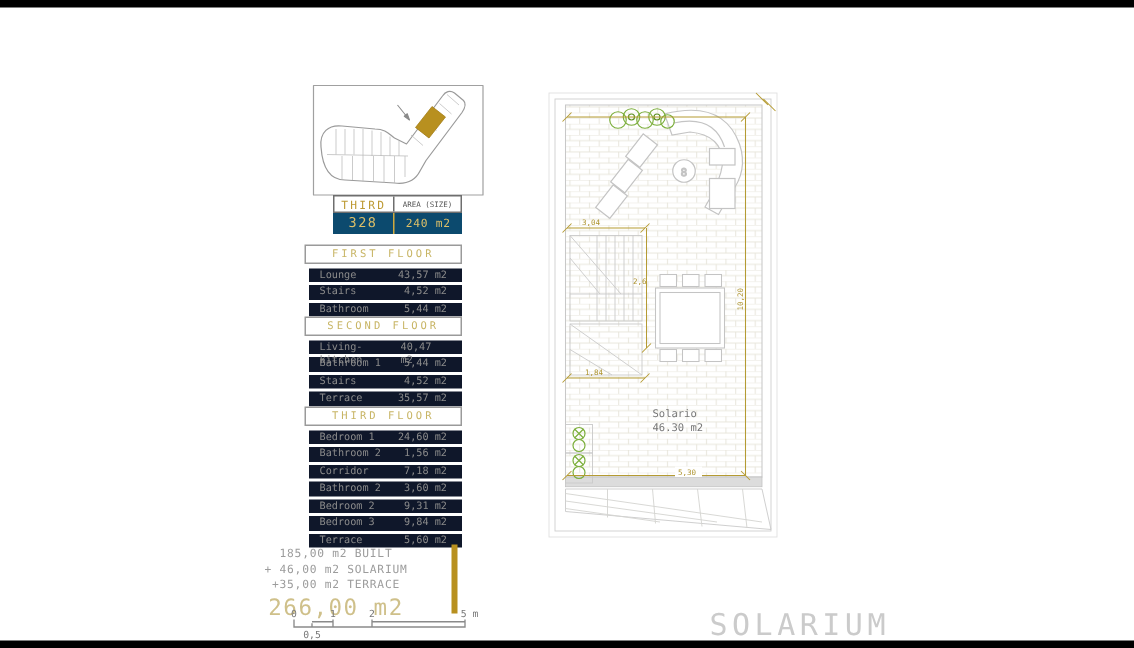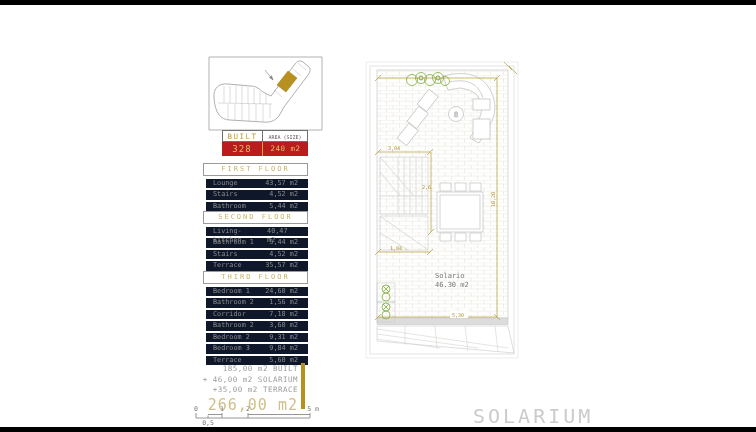--- a/index.html
+++ b/index.html
@@ -6,33 +6,33 @@
   #stage{position:relative;width:756px;height:432px;background:#ffffff;overflow:hidden;
          font-family:"DejaVu Sans Mono","Liberation Mono",monospace;}
   .abs{position:absolute;}
   .bar-black{left:0;width:756px;height:5px;background:#000;}
   
   .plot-table{left:222px;top:130px;width:86px;}
   .plot-head{display:flex;border:1px solid #6e6e6e;height:12px;background:#fff;box-sizing:border-box;}
   .plot-head .c1{width:39px;border-right:1px solid #6e6e6e;color:#bd9a33;font-size:7.5px;
                  letter-spacing:1.5px;text-align:center;line-height:11px;}
   .plot-head .c2{flex:1;color:#555;font-size:5px;text-align:center;line-height:12px;}
-  .plot-val{display:flex;height:14px;background:#b91c1c;color:#ddbf68;}
+  .plot-val{display:flex;height:14px;background:#0c4a6e;color:#ddbf68;}
   .plot-val .c1{width:40px;border-right:1px solid #cfa93e;font-size:9px;text-align:center;
                 line-height:14px;letter-spacing:1px;}
   .plot-val .c2{flex:1;font-size:7.5px;text-align:center;line-height:14px;letter-spacing:0.5px;}
   
   .floor-section{position:absolute;left:203px;width:105px;}
   .floor-header{border:1px solid #9a9a9a;height:11px;line-height:11px;text-align:center;
                 color:#c8b565;font-size:7px;letter-spacing:2px;margin-bottom:2.5px;background:#fff;}
   .t-row{height:9.5px;line-height:9.5px;margin-left:3px;margin-bottom:2px;background:#0f172a;
          display:flex;justify-content:space-between;font-size:6.8px;color:#8a8a8a;
          padding:0 10px 0 7px;}
   
-  .summary{left:150px;top:364px;width:148px;text-align:right;color:#9c9c9c;font-size:7.5px;
+  .summary{left:150px;top:364px;width:148px;text-align:center;color:#9c9c9c;font-size:7.5px;
            line-height:10.5px;letter-spacing:0.5px;}
   .summary .total{font-size:15px;color:#cfc08a;letter-spacing:1px;line-height:17px;margin-top:1px;}
   .accent-bar{left:301px;top:363px;width:4px;height:46px;background:#b8901f;}
   
   .scale-num{position:absolute;font-size:6.5px;color:#777;transform:translateX(-50%);}
   
   .room-label{left:435px;top:272px;font-size:7px;color:#777;line-height:9px;}
   .solarium-title{left:473px;top:404px;font-size:20px;letter-spacing:3px;color:#cbcbcb;}
   svg text{font-family:"DejaVu Sans Mono","Liberation Mono",monospace;}
 </style>
@@ -166,21 +166,21 @@
       <path d="M196,413 V418 H310 V413 M222,413 V418 M248,413 V418 M208,415.5 V418"></path>
       <path d="M208,414.5 H222 M248,414.5 H310"></path>
     </g>
   </svg>
 
   <div class="abs bar-black" style="top:0;"></div>
   <div class="abs bar-black" style="top:427px;"></div>
 
   <div class="abs plot-table">
     <div class="plot-head">
-      <div class="c1">BUILT</div>
+      <div class="c1">THIRD</div>
       <div class="c2">AREA (SIZE)</div>
     </div>
     <div class="plot-val">
       <div class="c1">328</div>
       <div class="c2">240 m2</div>
     </div>
   </div>
 
   <div class="floor-section" style="top:163px;">
     <div class="floor-header">FIRST FLOOR</div>

